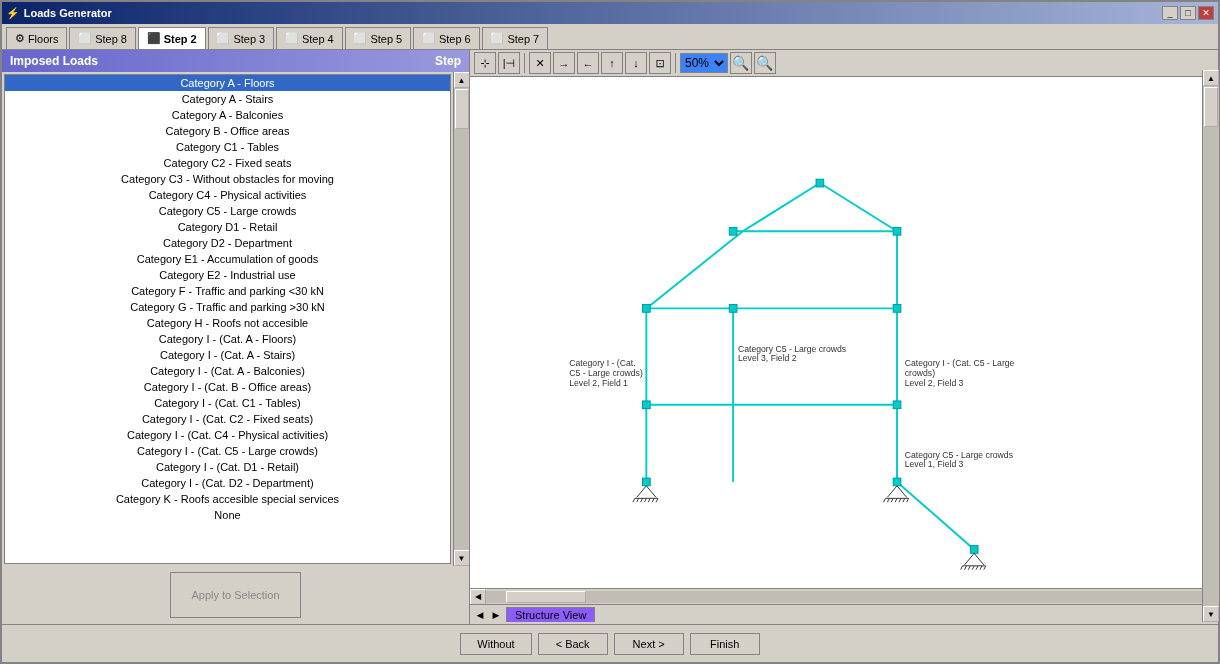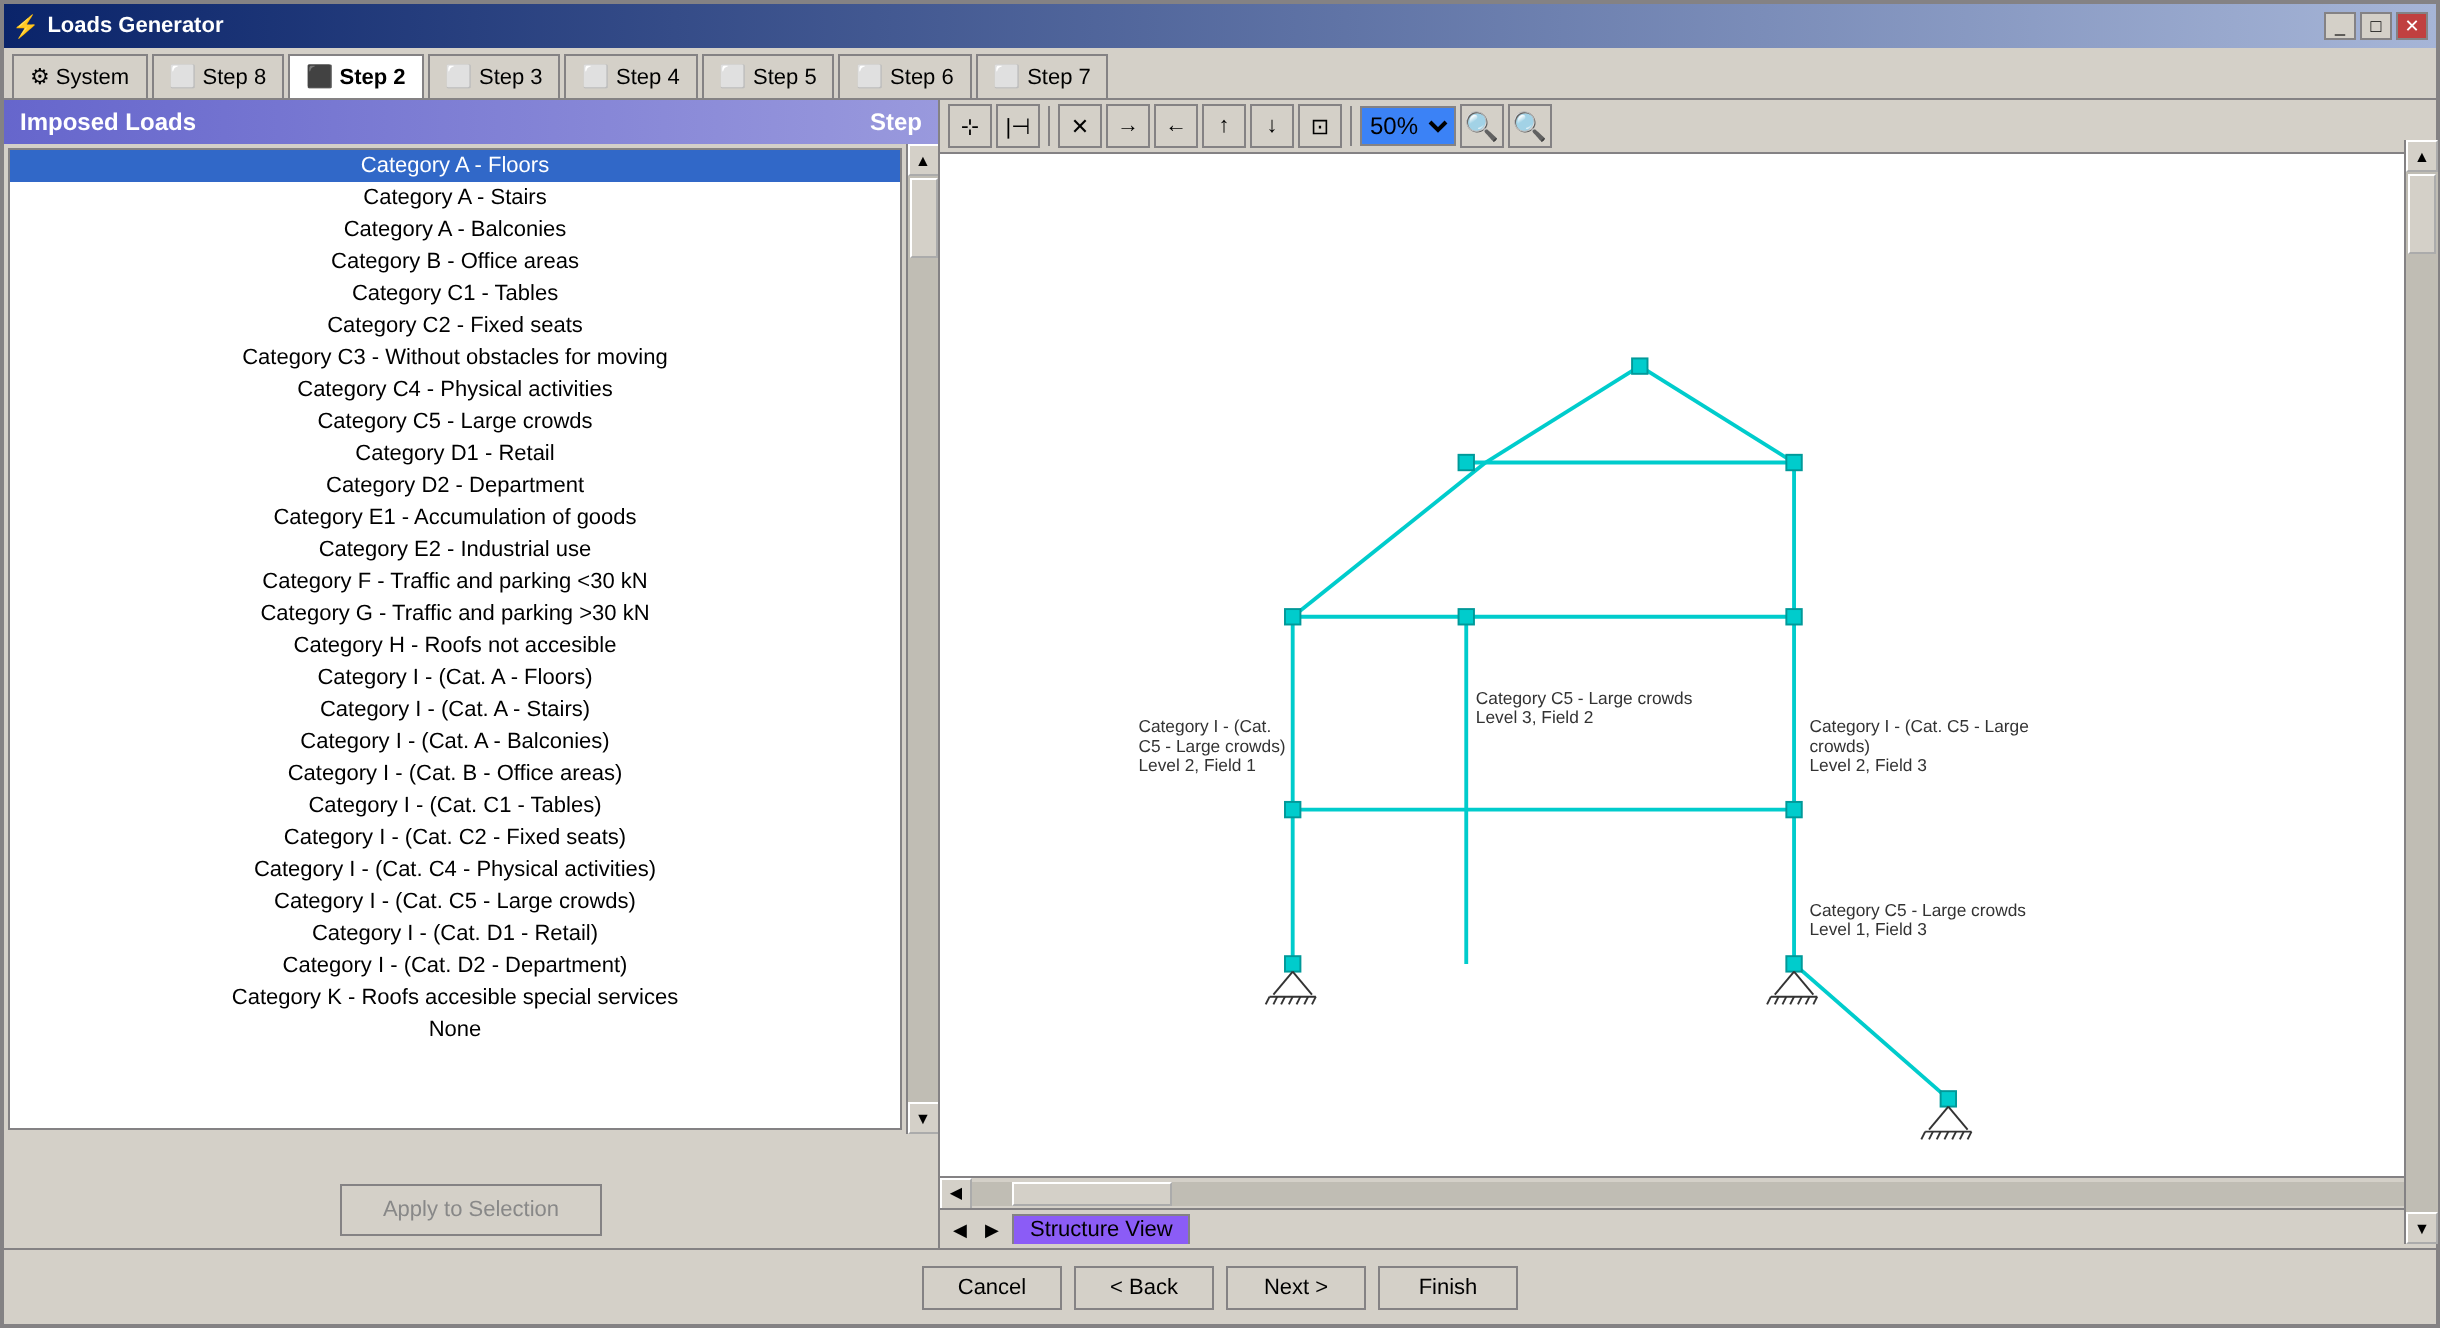--- a/index.html
+++ b/index.html
@@ -126,25 +126,24 @@
 
     .apply-btn-area {
       padding: 6px 8px;
       display: flex;
       justify-content: center;
     }
 
     .apply-btn {
       background: #d4d0c8;
       border: 1px solid #848284;
-      padding: 6px 20px;
+      padding: 16px 20px;
       cursor: pointer;
       font-size: 11px;
       color: #888;
-      margin-top: 19px;
     }
 
     
     .right-panel {
       flex: 1;
       display: flex;
       flex-direction: column;
       background: white;
     }
 
@@ -309,21 +308,21 @@
     <div class="title-bar-controls">
       <div class="title-btn">_</div>
       <div class="title-btn">□</div>
       <div class="title-btn" style="background:#c04040;color:white;">✕</div>
     </div>
   </div>
 
   <div class="tab-bar">
     <div class="tab">
       <span>⚙</span>
-      <span>System</span>
+      <span>Floors</span>
     </div>
     <div class="tab">
       <span>⬜</span>
       <span>Step 8</span>
     </div>
     <div class="tab active">
       <span>⬛</span>
       <span>Step 2</span>
     </div>
     <div class="tab">
@@ -538,18 +537,18 @@
         <div class="struct-nav-btn">◀</div>
         <div class="struct-nav-btn">▶</div>
         <div class="struct-tab">
           <span>Structure View</span>
         </div>
       </div>
     </div>
   </div>
 
   <div class="bottom-bar">
-    <button class="nav-btn">Cancel</button>
+    <button class="nav-btn">Without</button>
     <button class="nav-btn">&lt; Back</button>
     <button class="nav-btn">Next &gt;</button>
     <button class="nav-btn">Finish</button>
   </div>
 </div>
 
 </body></html>

